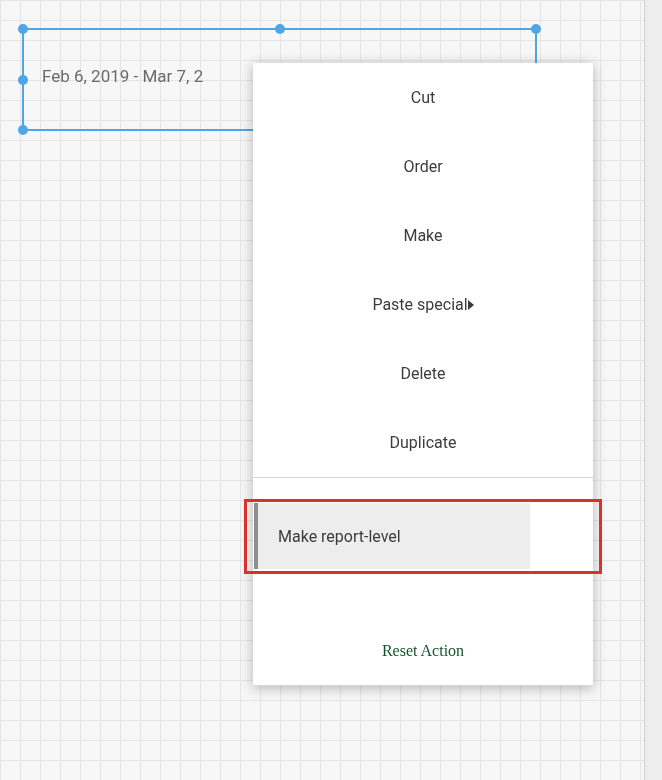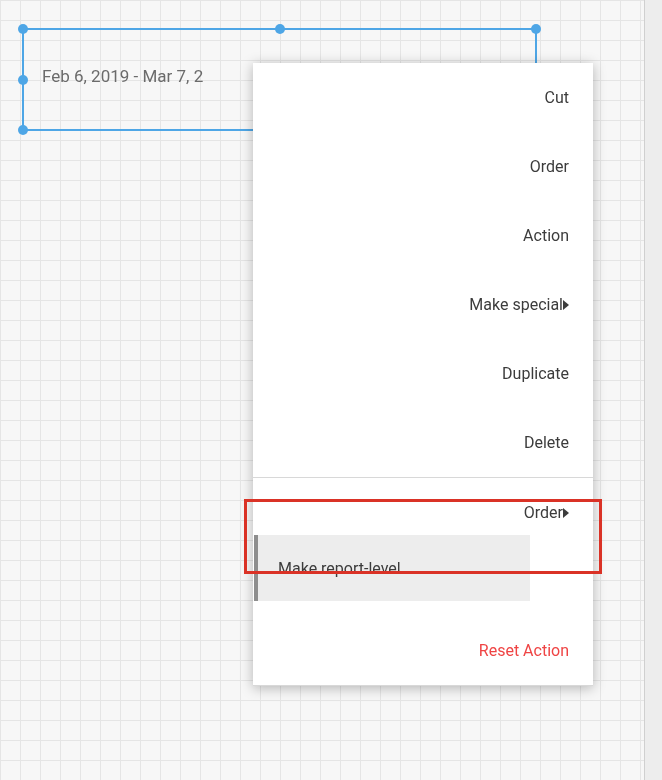--- a/index.html
+++ b/index.html
@@ -70,30 +70,31 @@
       position: absolute;
       top: 63px;
       left: 253px;
       width: 340px;
       background: #ffffff;
       box-shadow: 0 2px 12px rgba(0,0,0,0.28);
     }
     .menu-item {
       display: flex;
       align-items: center;
-      justify-content: flex-end;
+      justify-content: center;
       padding: 0 24px;
       height: 69px;
       font-size: 16px;
       color: #3c3c3c;
       cursor: pointer;
     }
     .menu-item.disabled {
-      color: #ef4444;
+      color: #14532d;
       cursor: default;
+      font-family: Liberation Serif, serif;
     }
     .menu-sep {
       height: 1px;
       background: #d8d8d8;
       margin: 0;
     }
     .chevron {
       width: 0;
       height: 0;
       border-top: 5px solid transparent;
@@ -117,21 +118,20 @@
       width: 276px;
       height: 66px;
       background: #ededed;
       display: flex;
       align-items: center;
       padding: 0 20px;
       font-size: 16px;
       color: #3c3c3c;
       border-left: 4px solid #8e8e8e;
       cursor: pointer;
-      margin-top: 32px;
     }
   </style>
 </head>
 <body>
 
 <div class="canvas-wrapper">
   <div class="selection-box">
     <div class="selection-handle h-tl"></div>
     <div class="selection-handle h-tm"></div>
     <div class="selection-handle h-tr"></div>
@@ -147,31 +147,31 @@
 <div class="right-edge"></div>
 
 <div class="context-menu">
   <div class="menu-item">
     <span>Cut</span>
   </div>
   <div class="menu-item">
     <span>Order</span>
   </div>
   <div class="menu-item">
-    <span>Action</span>
+    <span>Make</span>
   </div>
   <div class="menu-item">
-    <span>Make special</span>
+    <span>Paste special</span>
     <span class="chevron"></span>
   </div>
   <div class="menu-item">
-    <span>Duplicate</span>
+    <span>Delete</span>
   </div>
   <div class="menu-item">
-    <span>Delete</span>
+    <span>Duplicate</span>
   </div>
   <div class="menu-sep"></div>
   <div class="menu-item">
     <span>Order</span>
     <span class="chevron"></span>
   </div>
 
   <div style="height:69px"></div>
   <div class="menu-item disabled">
     <span>Reset Action</span>

